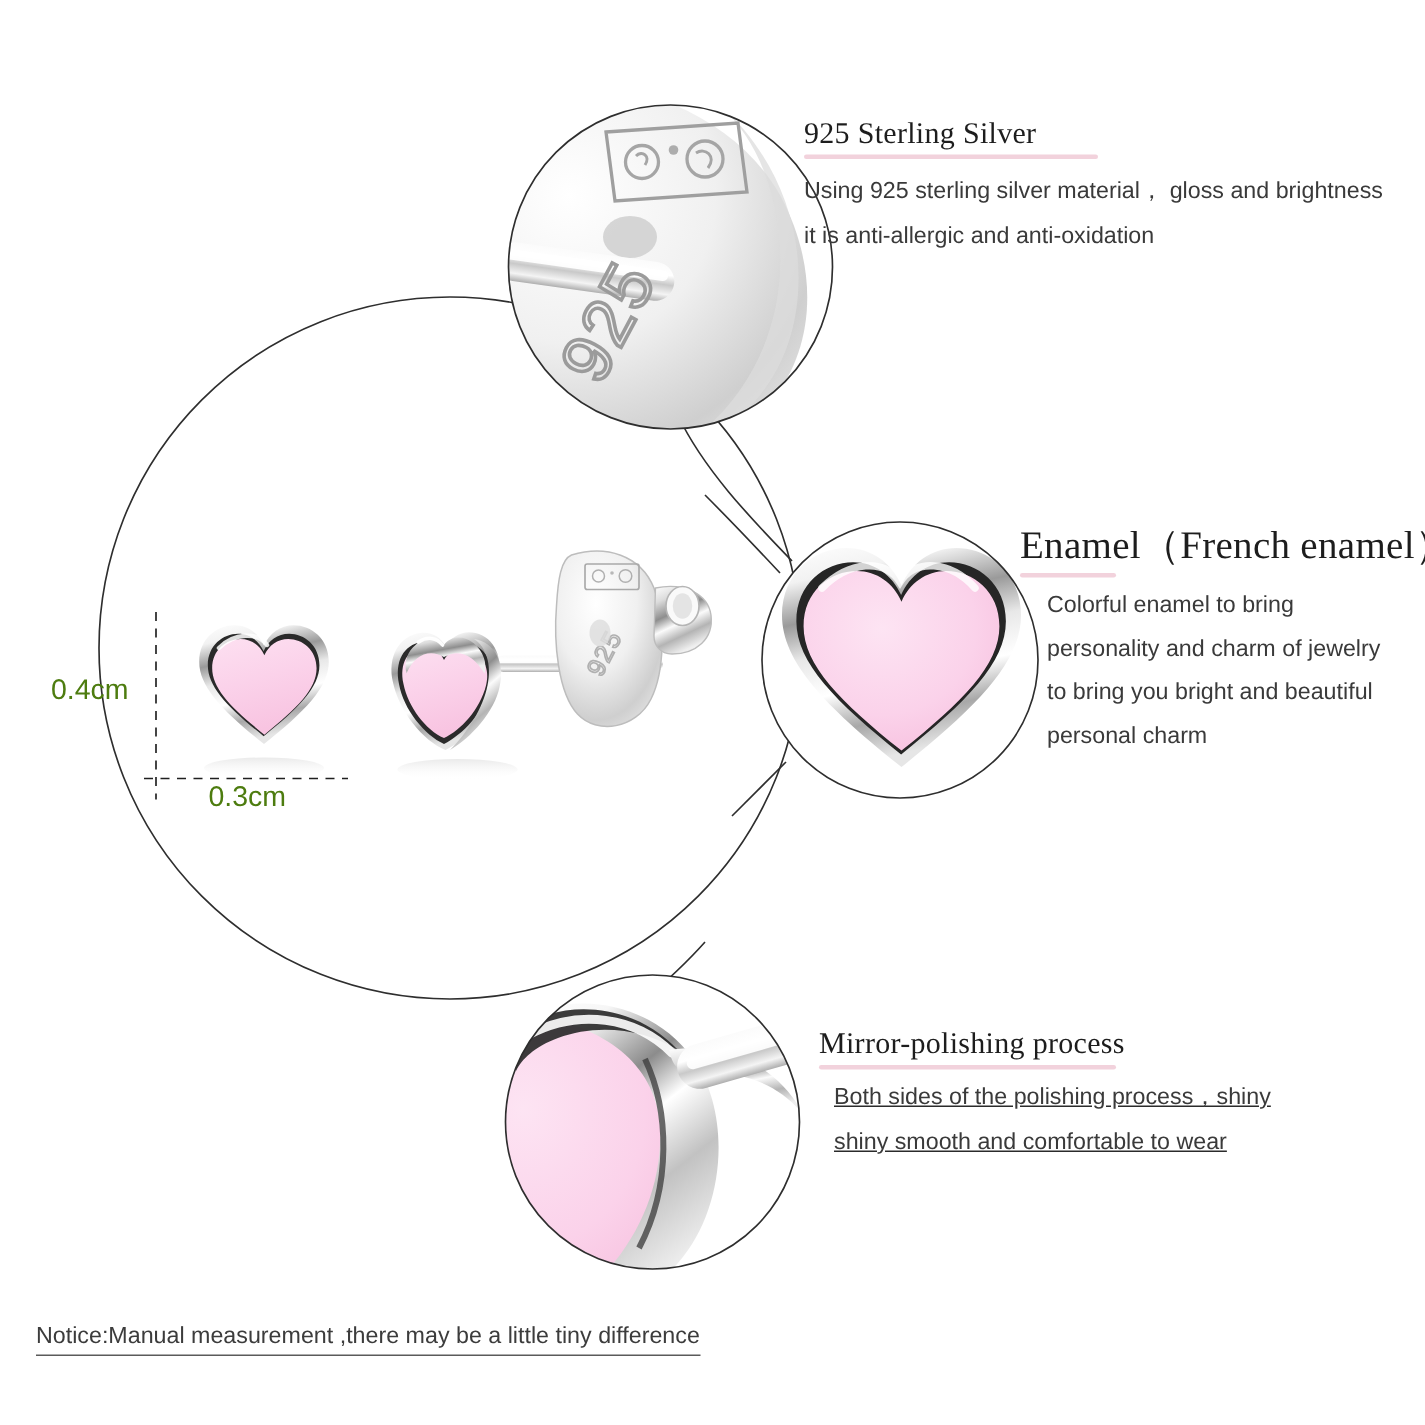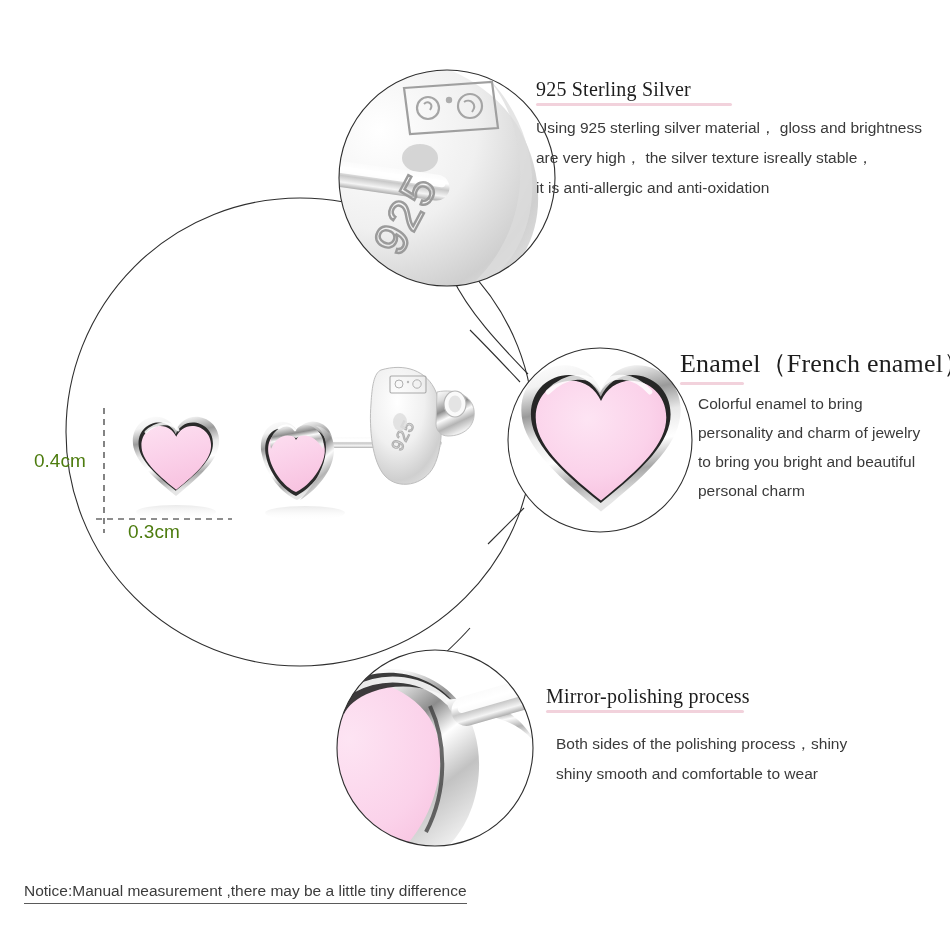--- a/index.html
+++ b/index.html
@@ -30,35 +30,35 @@
   #b-silver .lines{margin-top:7px;}
 
   #b-enamel{left:680px;top:350px;}
   #b-enamel .heading{font-size:26px;}
   #b-enamel .ul-bar{width:64px;}
   #b-enamel .lines{margin-top:4px;margin-left:18px;}
   #b-enamel .body-line{line-height:29px;}
 
   #b-mirror{left:546px;top:685px;}
   #b-mirror .ul-bar{width:198px;}
-  #b-mirror .lines{margin-top:16px;margin-left:10px;}
+  #b-mirror .lines{margin-top:4px;margin-left:10px;text-decoration:underline;}
 
   
   #notice{
     position:absolute;left:24px;top:882px;
     font-size:15.5px;color:#3c3c3c;
     border-bottom:1.3px solid #5a5a5a;padding-bottom:3px;
     white-space:nowrap;
     text-align:center;
   }
 
   
   .dim-label{position:absolute;font-size:19px;color:#4d7c0f;white-space:nowrap;}
   #dim-h{left:34px;top:450px;}
-  #dim-w{left:128px;top:521px;}
+  #dim-w{left:139px;top:521px;}
 </style>
 </head>
 <body>
 
 <div id="stage">
 
   <svg id="vec" viewBox="0 0 950 950">
     <defs>
 
       <linearGradient id="gSilver" x1="0" y1="0" x2="0.25" y2="1">
@@ -285,21 +285,20 @@
   </svg>
 
   <div class="dim-label" id="dim-h">0.4cm</div>
   <div class="dim-label" id="dim-w">0.3cm</div>
 
   <div class="block" id="b-silver">
     <div class="heading">925 Sterling Silver</div>
     <div class="ul-bar"></div>
     <div class="lines">
       <div class="body-line">Using 925 sterling silver material，  gloss and brightness</div>
-      <div class="body-line">are very high，  the silver texture isreally stable，</div>
       <div class="body-line">it is anti-allergic and anti-oxidation</div>
     </div>
   </div>
 
   <div class="block" id="b-enamel">
     <div class="heading">Enamel（French enamel）</div>
     <div class="ul-bar"></div>
     <div class="lines">
       <div class="body-line">Colorful enamel to bring</div>
       <div class="body-line">personality and charm of jewelry</div>

